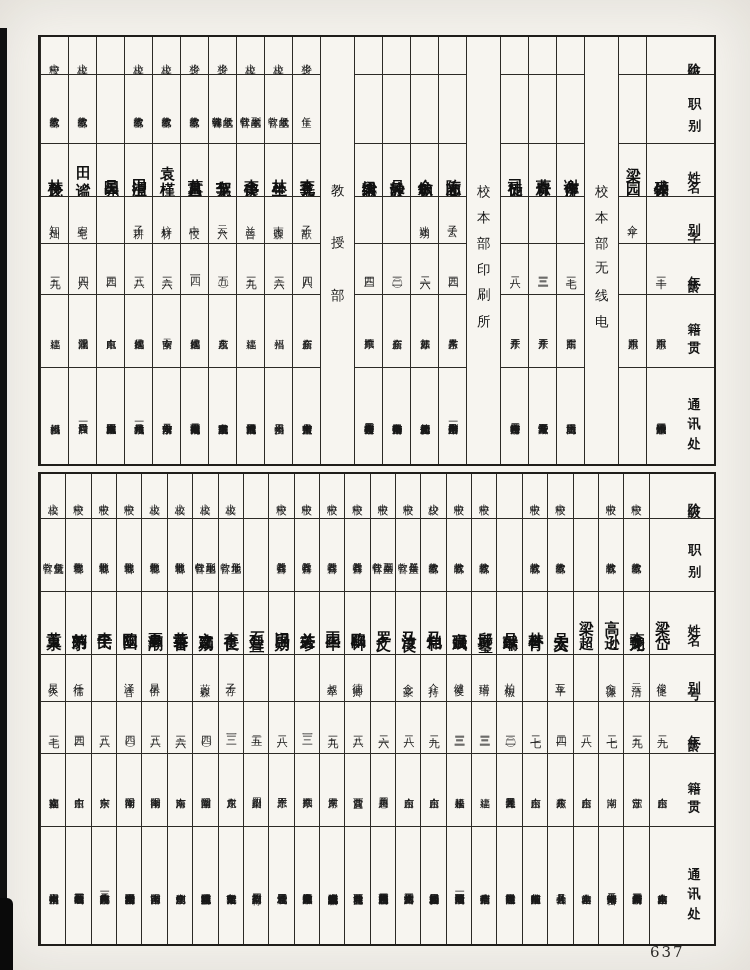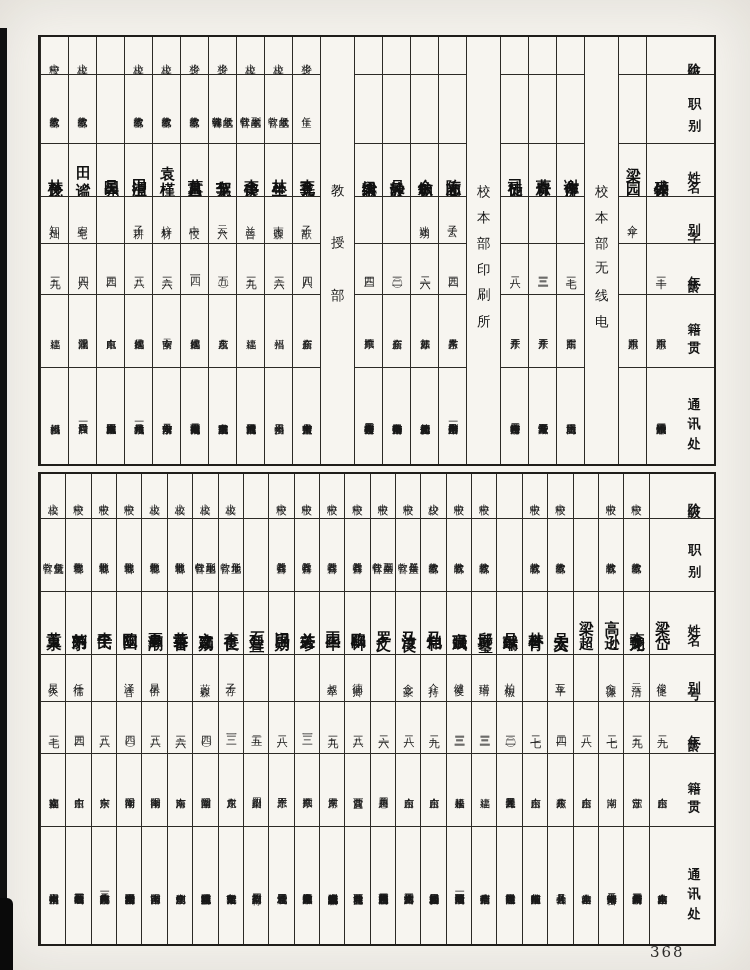--- a/index.html
+++ b/index.html
@@ -1165,14 +1165,14 @@
         </div>
         <div class="cell rr5 cell-origin">
           <span>福建南安</span>
         </div>
         <div class="cell rr6 cell-addr">
           <span>福州南台田中泉泰</span>
         </div>
       </div>
     </div>
 
-  <div class="page-number">368</div>
+  <div class="page-number">637</div>
 </div>
 
 </body></html>

